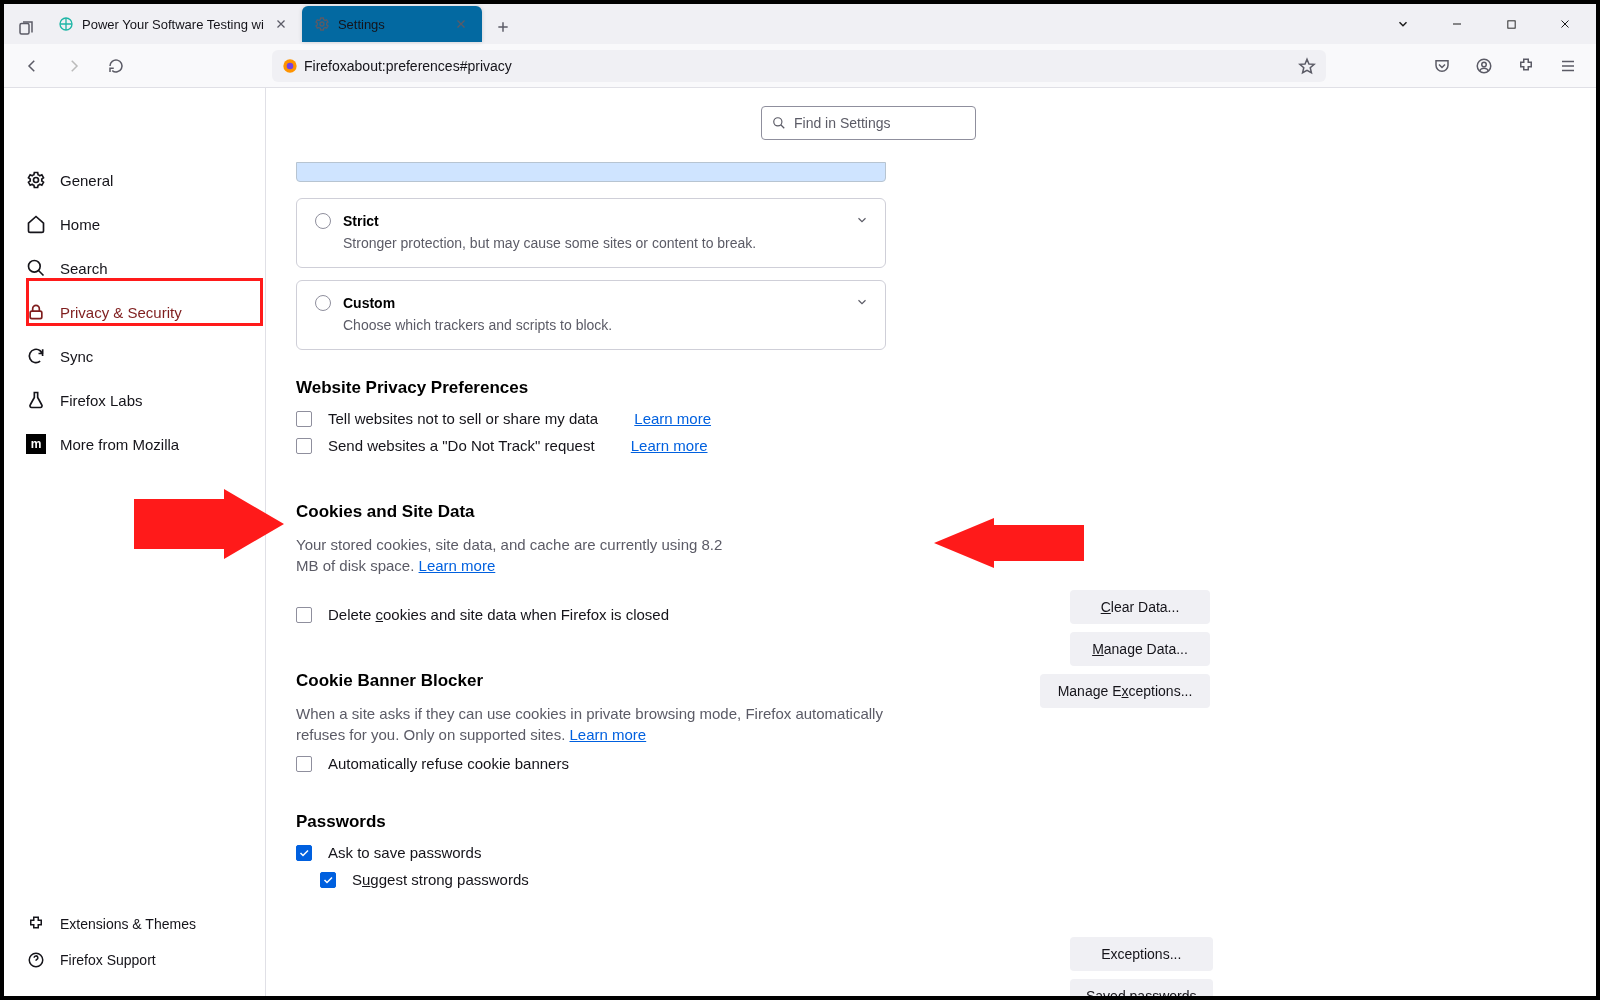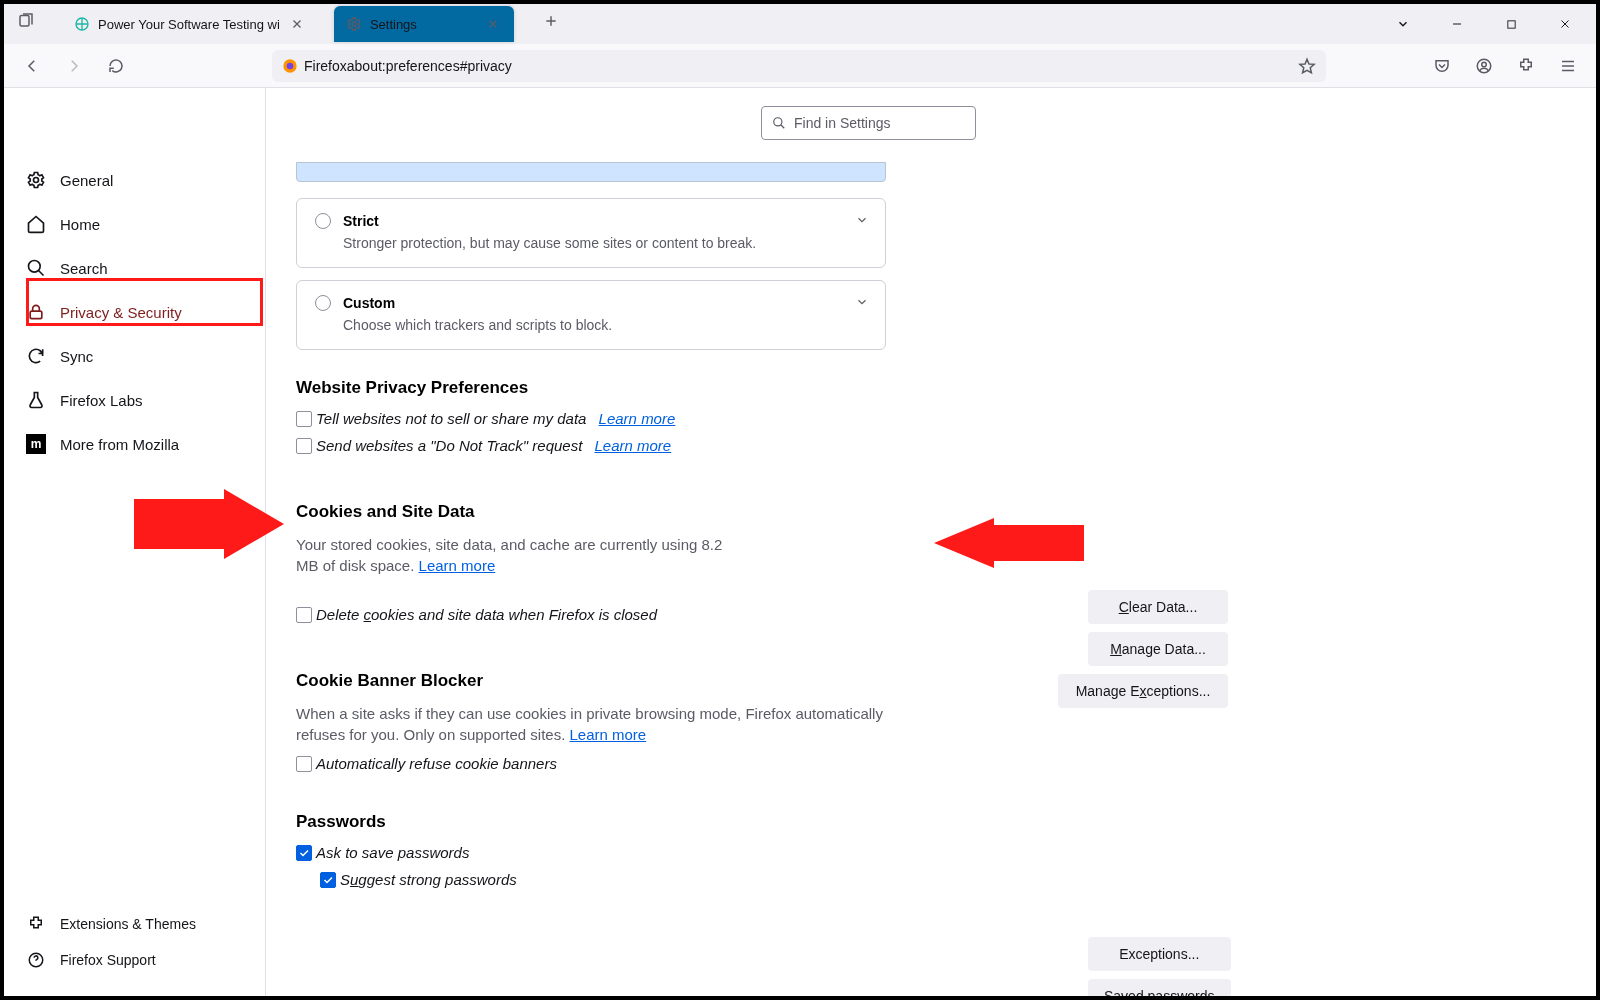--- a/index.html
+++ b/index.html
@@ -1,20 +1,20 @@
 <!DOCTYPE html>
 <html><head>
 <meta charset="utf-8">
 <style>
 * { box-sizing: border-box; margin: 0; padding: 0; font-family: "Segoe UI", Arial, sans-serif; }
 body { width: 1600px; height: 1000px; border: 4px solid #000; background: #fff; overflow: hidden; position: relative; }
 
 
 .titlebar { height: 40px; background: #f0f0f4; display: flex; align-items: center; padding: 0 8px; }
-.tabsrow { display: flex; align-items: flex-start; flex: 1; gap: 16px; }
+.tabsrow { display: flex; align-items: flex-end; flex: 1; gap: 0; }
 .tabs-shield { width: 28px; height: 28px; display:flex; align-items:center; justify-content:center; color:#5b5b66; margin-right:6px; cursor:pointer;}
 .tab { height: 36px; display: flex; align-items: center; padding: 0 12px; font-size: 13px; color: #15141a; border-radius: 6px 6px 0 0; gap:8px; position:relative; min-width:180px; }
 .tab.inactive { background: transparent; }
 .tab.active { background: #0369a1; box-shadow: 0 0 4px rgba(0,0,0,.15); }
 .tab .favico { width:16px; height:16px; display:flex; align-items:center; justify-content:center;}
 .tab .close { width:18px; height:18px; display:flex; align-items:center; justify-content:center; color:#5b5b66; cursor:pointer; margin-left:auto;}
 .newtab { width:30px; height:30px; display:flex; align-items:center; justify-content:center; color:#5b5b66; cursor:pointer; margin-left:6px;}
 .tbright { display:flex; align-items:center; gap:8px; }
 .winbtn { width:46px; height:32px; display:flex; align-items:center; justify-content:center; color:#1b1b1b; cursor:pointer;}
 
@@ -44,26 +44,26 @@
 .panel{padding-left:30px; width:620px;}
 
 .bluebar{height:20px;background:#cfe4ff;border:1px solid #b7c4d1;border-radius:0 0 4px 4px;margin-bottom:16px;}
 .radiobox{border:1px solid #cfcfd8;border-radius:6px;padding:14px 18px 16px 18px;margin-bottom:12px;position:relative;}
 .radiobox .hdr{display:flex;align-items:center;gap:12px;font-size:14px;}
 .radiobox .desc{font-size:14px;color:#5b5b66;margin-top:6px;margin-left:28px;}
 .radio{width:16px;height:16px;border:1.5px solid #8f8f9d;border-radius:50%;}
 .chev{position:absolute;right:16px;top:14px;color:#5b5b66;}
 
 .sectionh{font-size:17px;font-weight:600;margin-top:28px;margin-bottom:12px;}
-.chkrow{display:flex;align-items:center;gap:4px;font-size:15px;color:#15141a;margin-bottom:10px;font-style:italic;}
+.chkrow{display:flex;align-items:center;gap:16px;font-size:15px;color:#15141a;margin-bottom:10px;}
 .chkbox{width:16px;height:16px;border:1.5px solid #8f8f9d;border-radius:2px;flex-shrink:0;display:flex;align-items:center;justify-content:center;}
 .chkbox.checked{background:#0060df;border-color:#0060df;}
 .link{color:#0060df;text-decoration:underline;cursor:pointer;}
 .desc15{font-size:15px;color:#5b5b66;line-height:1.4;max-width:430px;}
-.btncol{position:absolute;left:822px;display:flex;flex-direction:column;gap:8px;}
+.btncol{position:absolute;left:804px;display:flex;flex-direction:column;gap:8px;}
 .btn{min-width:140px;height:34px;background:#f0f0f4;border:none;border-radius:4px;font-size:14px;color:#15141a;cursor:pointer;padding:0 16px;}
 .u{text-decoration:underline;}
 
 .arrowL{position:absolute;left:130px;top:485px;pointer-events:none;}
 .arrowR{position:absolute;left:930px;top:514px;pointer-events:none;}
 svg{display:block;}
 </style>
 </head>
 <body>
 

